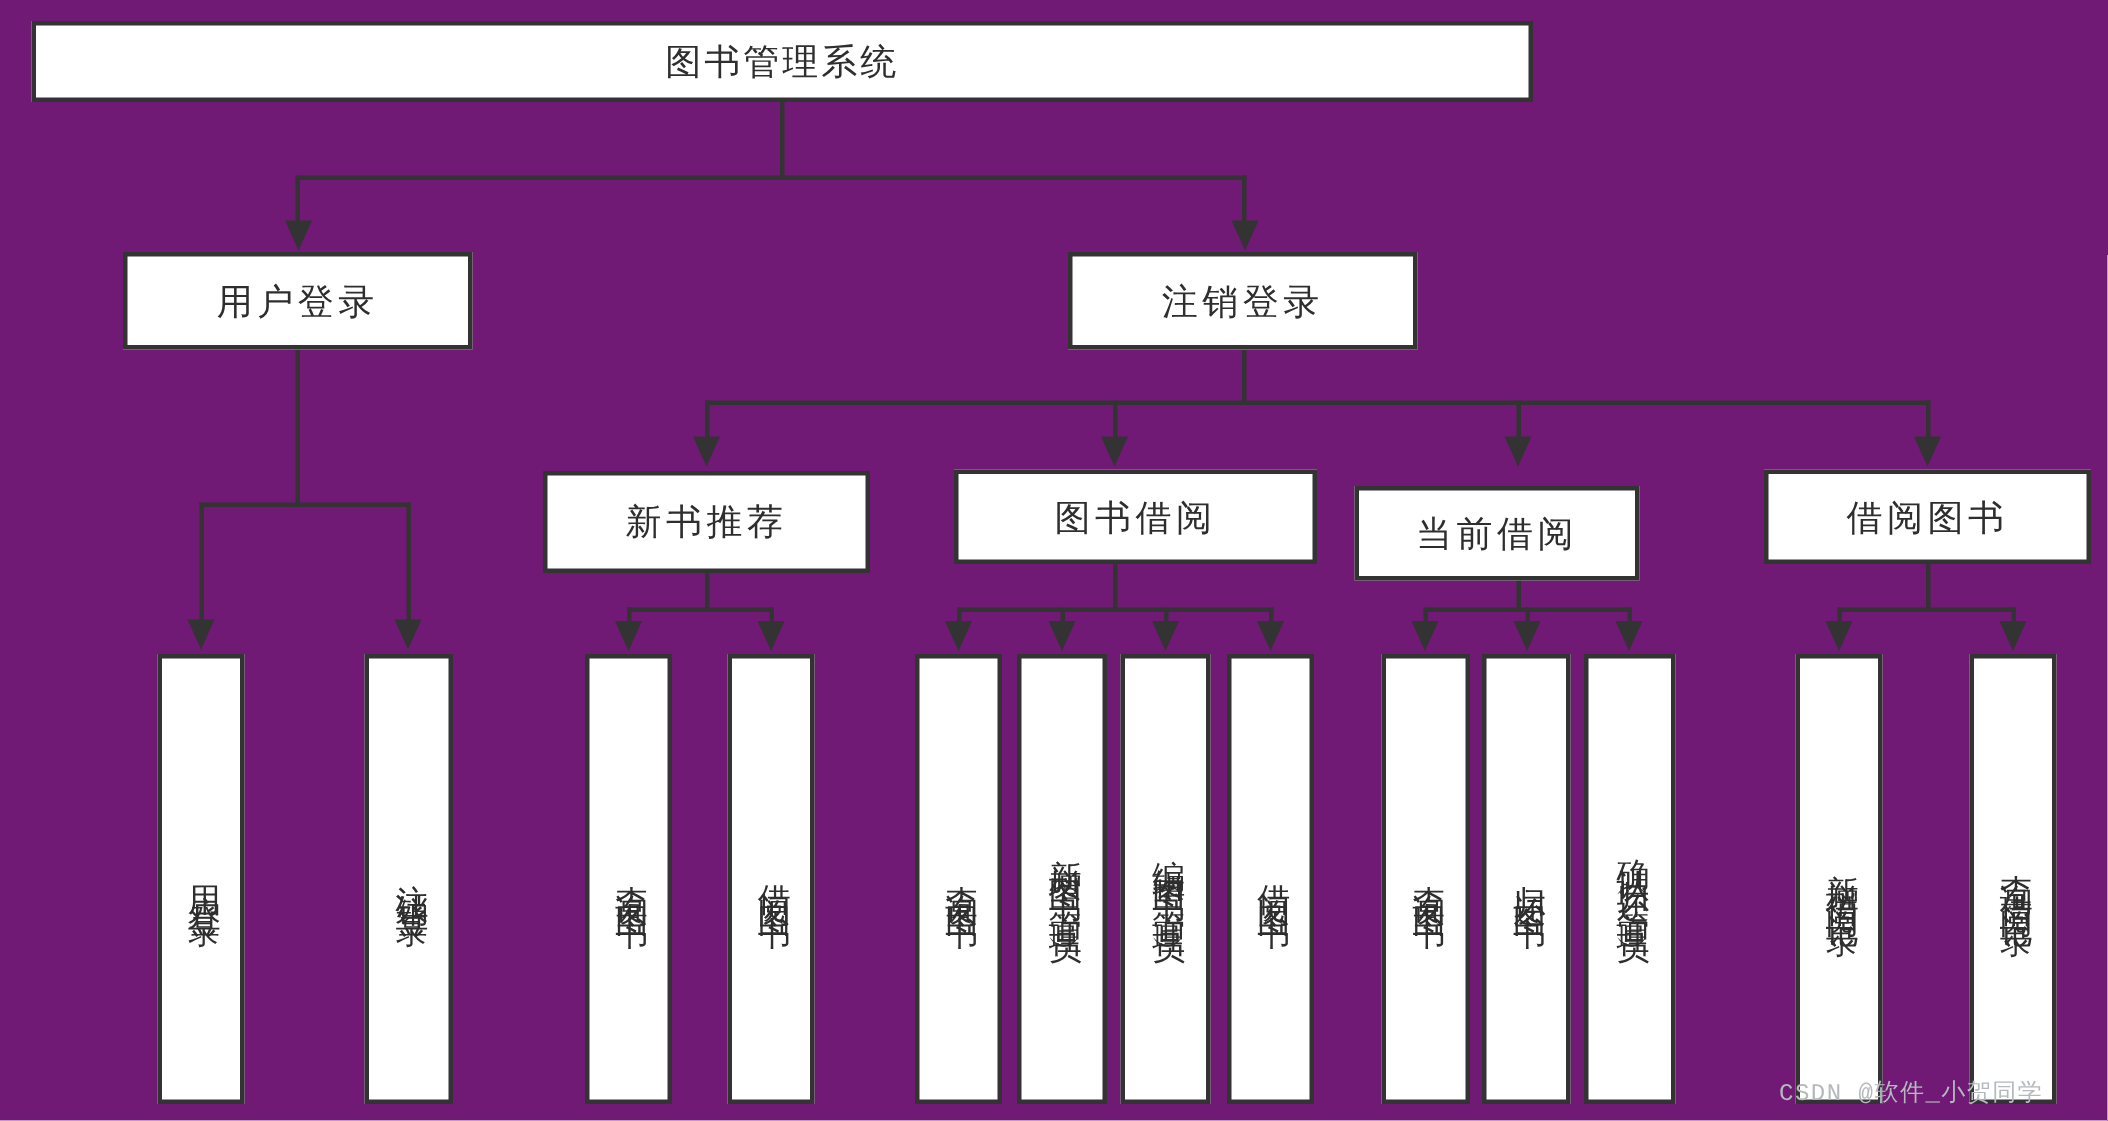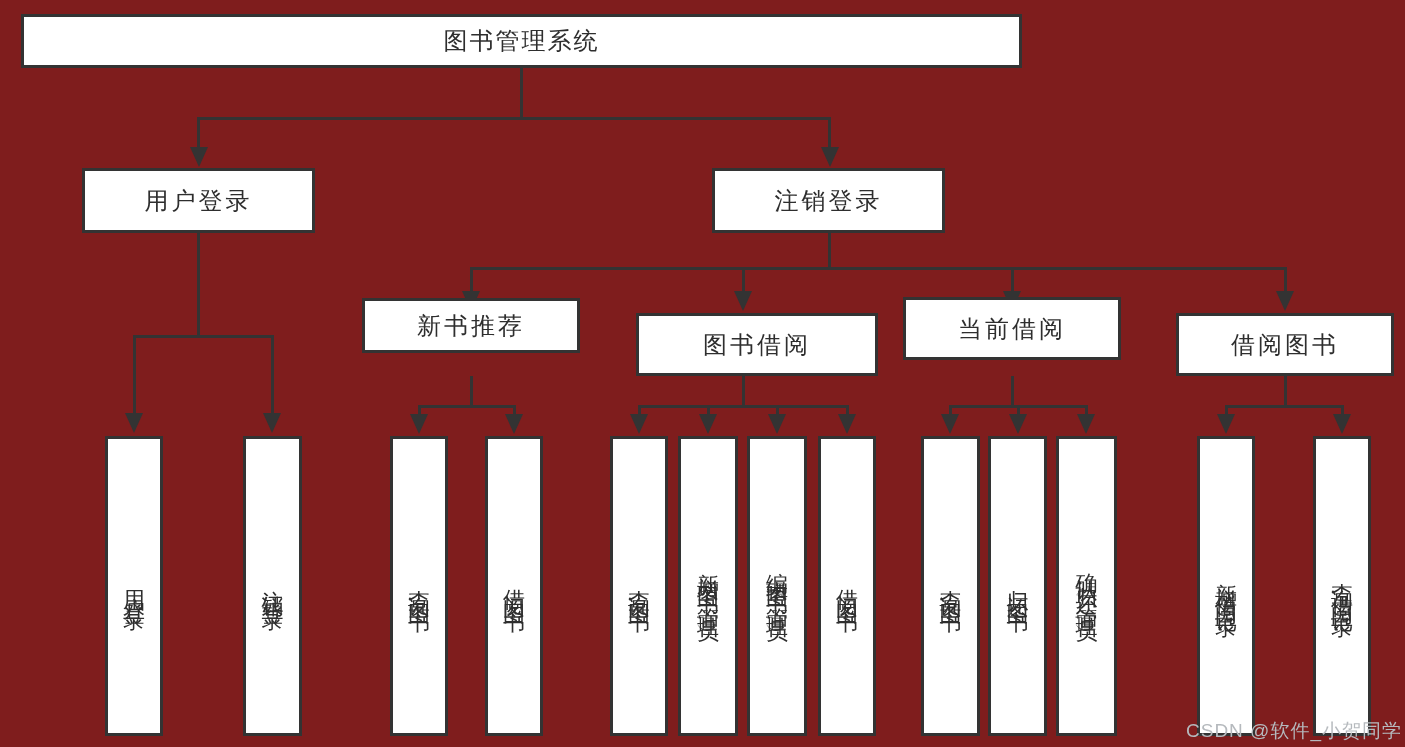--- a/index.html
+++ b/index.html
@@ -5,22 +5,23 @@
   html, body {
     margin: 0;
     padding: 0;
     background: #ffffff;
     font-family: "Liberation Sans", "DejaVu Sans", sans-serif;
   }
   #stage {
     position: relative;
     width: 1405px;
     height: 747px;
-    background: #7f1d1d;
+    background: #701a75;
     overflow: hidden;
+    font-family: Liberation Mono, monospace;
   }
   .box {
     position: absolute;
     box-sizing: border-box;
     background: #ffffff;
     border: 3px solid #333333;
     display: flex;
     align-items: center;
     justify-content: center;
     z-index: 2;
@@ -56,21 +57,21 @@
     height: 0;
     border-left: 9px solid transparent;
     border-right: 9px solid transparent;
     border-top: 20px solid #333333;
     z-index: 1;
   }
   #watermark {
     position: absolute;
     left: 1186px;
     top: 718px;
-    font-size: 19px;
+    font-size: 16px;
     letter-spacing: 1px;
     color: #b5b9bd;
     white-space: nowrap;
     z-index: 5;
   }
 </style>
 </head>
 <body>
 
 <div id="stage">
@@ -79,27 +80,27 @@
     <span class="root-label">图书管理系统</span>
   </div>
 
   <div class="box" style="left:82px; top:168px; width:233px; height:65px;">
     <span class="hlabel">用户登录</span>
   </div>
   <div class="box" style="left:712px; top:168px; width:233px; height:65px;">
     <span class="hlabel">注销登录</span>
   </div>
 
-  <div class="box" style="left:362px; top:298px; width:218px; height:55px;">
+  <div class="box" style="left:362px; top:314px; width:218px; height:68px;">
     <span class="hlabel">新书推荐</span>
   </div>
   <div class="box" style="left:636px; top:313px; width:242px; height:63px;">
     <span class="hlabel">图书借阅</span>
   </div>
-  <div class="box" style="left:903px; top:297px; width:218px; height:63px;">
+  <div class="box" style="left:903px; top:324px; width:190px; height:63px;">
     <span class="hlabel">当前借阅</span>
   </div>
   <div class="box" style="left:1176px; top:313px; width:218px; height:63px;">
     <span class="hlabel">借阅图书</span>
   </div>
 
   <div class="box" style="left:105px; top:436px; width:58px; height:300px;">
     <span class="vlabel">用户登录</span>
   </div>
   <div class="box" style="left:243px; top:436px; width:59px; height:300px;">

